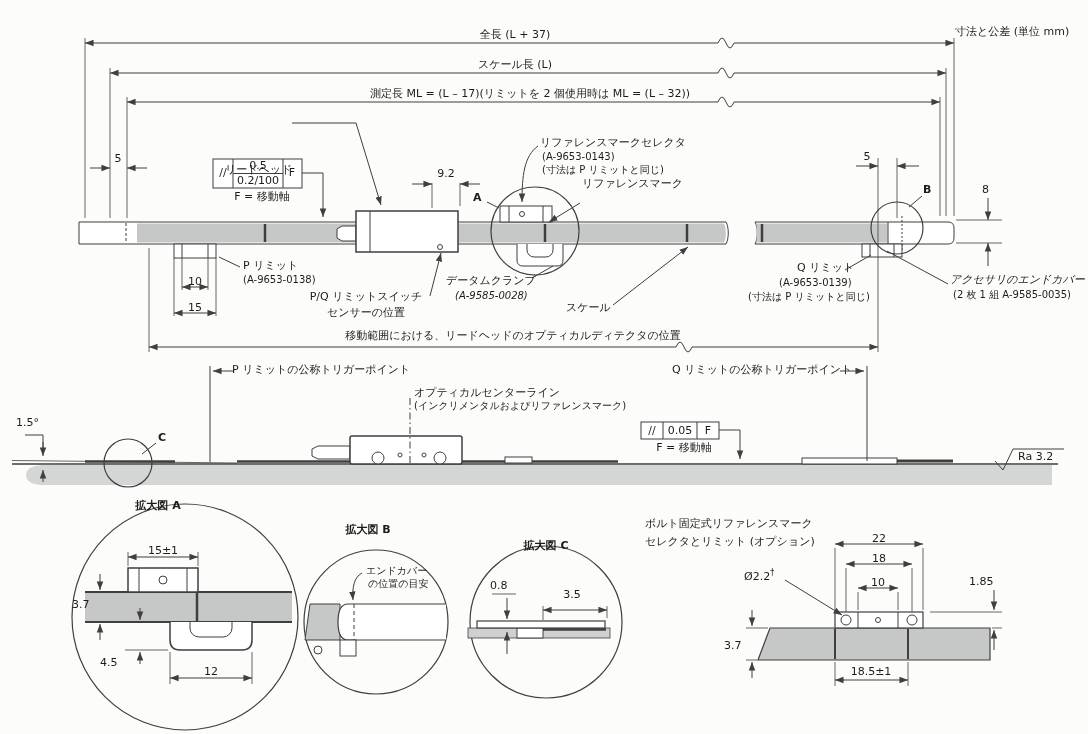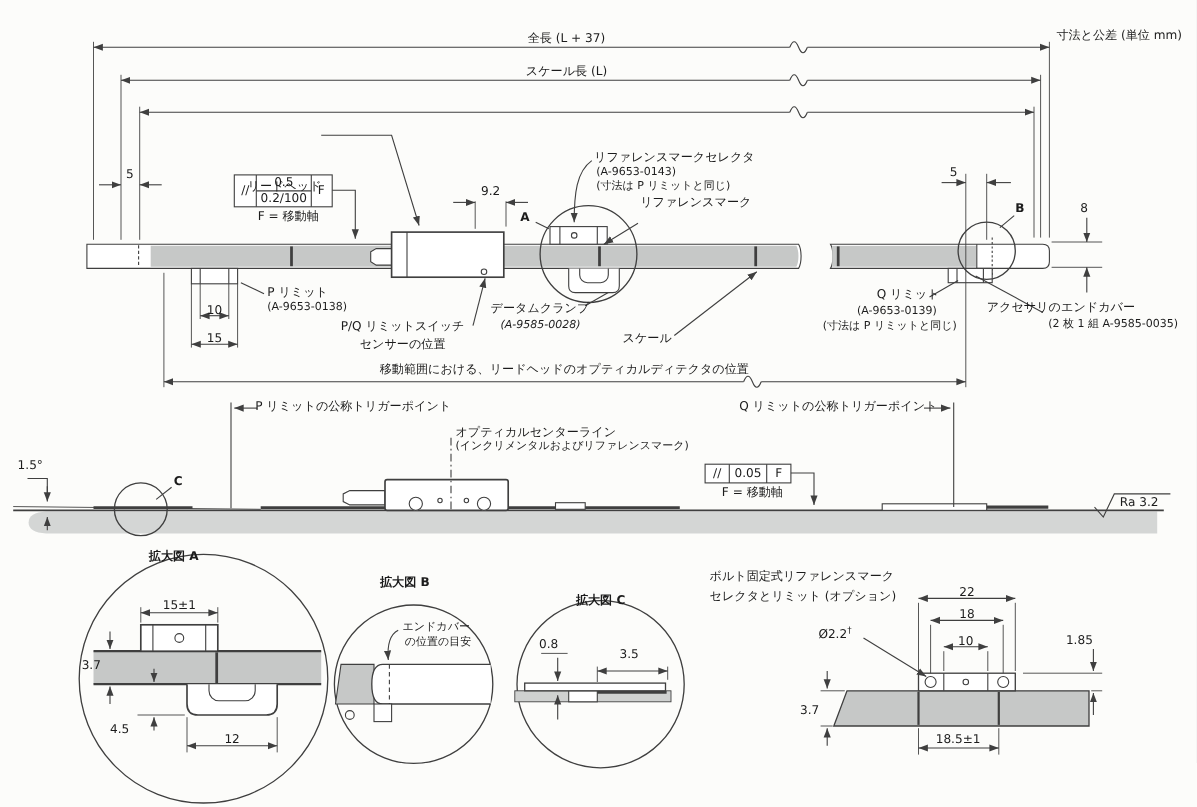--- a/index.html
+++ b/index.html
@@ -3,21 +3,21 @@
 <meta charset="utf-8">
 <style>
   html,body{margin:0;padding:0;background:#e8e8e8;}
   #stage{position:relative;width:1088px;height:734px;background:#fcfcfa;overflow:hidden;
          font-family:"DejaVu Sans","Liberation Sans",sans-serif;color:#1c1c1c;}
   #art{position:absolute;left:0;top:0;}
   .L{position:absolute;white-space:nowrap;font-size:11px;line-height:1.15;color:#1c1c1c;}
   .c{transform:translateX(-50%);}
   .sm{font-size:10px;}
   .b{font-weight:bold;}
-  .rt{text-align:center;}
+  .rt{text-align:left;}
   sup{font-size:8px;}
 </style>
 </head>
 <body>
 
 <div id="stage">
 
 <svg id="art" width="1088" height="734" viewBox="0 0 1088 734">
   <defs>
     <marker id="ar" viewBox="0 0 10 10" refX="9.5" refY="5" markerWidth="9" markerHeight="9" orient="auto-start-reverse" markerUnits="userSpaceOnUse">
@@ -280,20 +280,21 @@
     <path d="M752,610 V626" marker-end="url(#ar)"></path>
         <path d="M752,678 V662" marker-end="url(#ar)"></path>
     <path d="M835,680 H908" marker-start="url(#ar)" marker-end="url(#ar)"></path>
   </g>
 </svg>
 
 <div class="L rt" style="left:955px;top:26px;width:125px;">寸法と公差 (単位 mm)</div>
 
 <div class="L c" style="left:515px;top:29px;">全長 (L + 37)</div>
 <div class="L c" style="left:515px;top:59px;">スケール長 (L)</div>
+<div class="L c" style="left:530px;top:88px;">測定長 ML = (L – 17)(リミットを 2 個使用時は ML = (L – 32))</div>
 <div class="L" style="left:225px;top:116px;margin-top:48px;">リードヘッド</div>
 
 <div class="L c" style="left:118px;top:153px;">5</div>
 <div class="L c" style="left:223px;top:167px;">//</div>
 <div class="L c" style="left:258px;top:160px;">0.5</div>
 <div class="L c" style="left:258px;top:175px;">0.2/100</div>
 <div class="L c" style="left:292px;top:167px;">F</div>
 <div class="L c" style="left:262px;top:191px;">F = 移動軸</div>
 
 <div class="L c" style="left:446px;top:168px;">9.2</div>
@@ -317,21 +318,21 @@
 <div class="L c" style="left:366px;top:307px;">センサーの位置</div>
 
 <div class="L" style="left:446px;top:275px;">データムクランプ</div>
 <div class="L sm" style="left:455px;top:290px;font-style:italic;">(A-9585-0028)</div>
 <div class="L" style="left:566px;top:302px;">スケール</div>
 
 <div class="L" style="left:797px;top:262px;">Q リミット</div>
 <div class="L sm" style="left:779px;top:277px;">(A-9653-0139)</div>
 <div class="L sm" style="left:748px;top:291px;">(寸法は P リミットと同じ)</div>
 
-<div class="L" style="left:897px;top:274px;">アクセサリのエンドカバー</div>
+<div class="L" style="left:950px;top:274px;font-style:italic;">アクセサリのエンドカバー</div>
 <div class="L sm" style="left:953px;top:289px;">(2 枚 1 組 A-9585-0035)</div>
 
 <div class="L c" style="left:513px;top:330px;">移動範囲における、リードヘッドのオプティカルディテクタの位置</div>
 
 <div class="L" style="left:232px;top:364px;">P リミットの公称トリガーポイント</div>
 <div class="L" style="left:672px;top:364px;">Q リミットの公称トリガーポイント</div>
 <div class="L" style="left:414px;top:387px;">オプティカルセンターライン</div>
 <div class="L sm" style="left:414px;top:400px;">(インクリメンタルおよびリファレンスマーク)</div>
 <div class="L" style="left:16px;top:417px;">1.5°</div>
 <div class="L b" style="left:158px;top:432px;">C</div>

